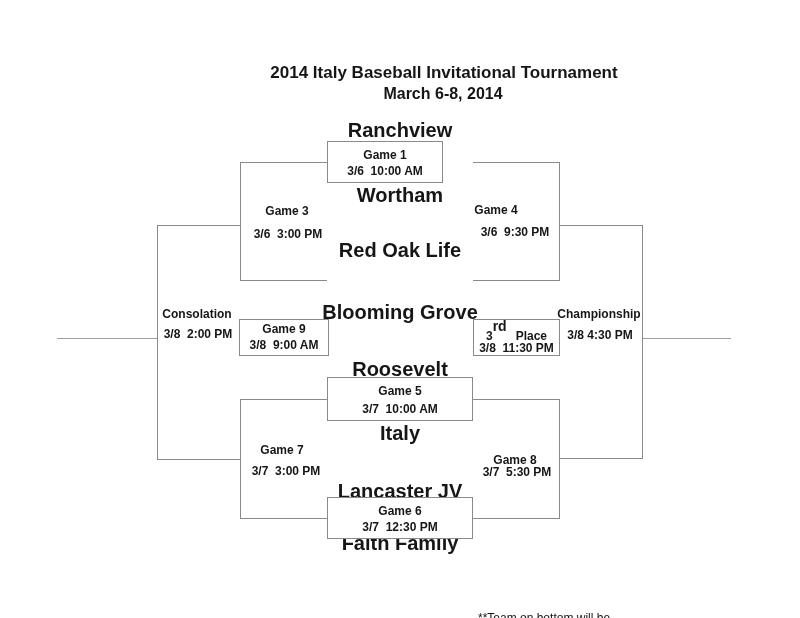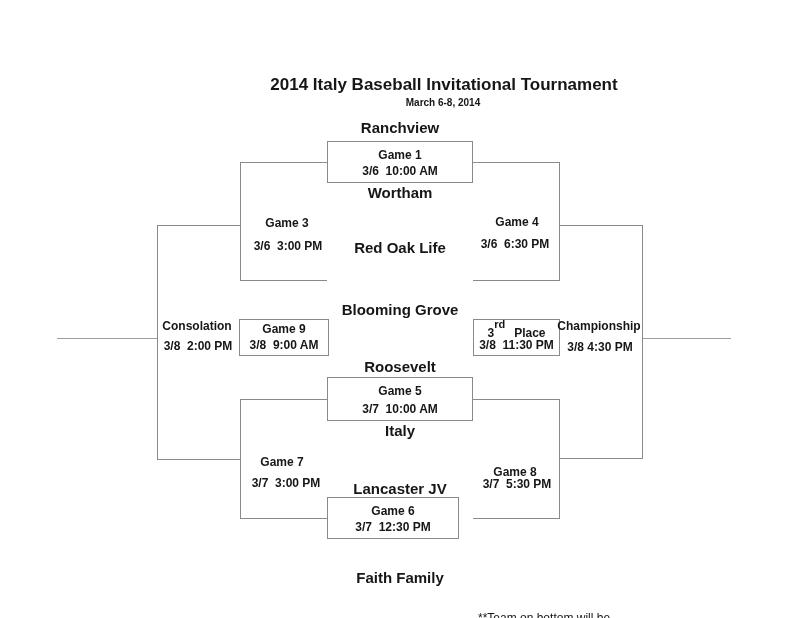--- a/index.html
+++ b/index.html
@@ -5,85 +5,85 @@
   :root{
     --line:#8a8a8a;
     --adv:#9e9e9e;
     --ink:#161616;
   }
   *{box-sizing:border-box;margin:0;padding:0;}
   html,body{background:#ffffff;}
   body{font-family:"Liberation Sans","DejaVu Sans",sans-serif;color:var(--ink);}
   .page{position:relative;width:800px;height:618px;background:#ffffff;overflow:hidden;}
 
-  .ctr{position:absolute;transform:translateX(-50%);white-space:pre;line-height:1;margin-top:12px;}
+  .ctr{position:absolute;transform:translateX(-50%);white-space:pre;line-height:1;}
   .title{font-size:17px;font-weight:bold;}
-  .subtitle{font-size:10px;font-weight:bold;}
-  .team{position:absolute;transform:translateX(-50%);white-space:pre;line-height:1;font-size:15px;font-weight:bold;}
+  .subtitle{font-size:16px;font-weight:bold;}
+  .team{position:absolute;transform:translateX(-50%);white-space:pre;line-height:1;font-size:20px;font-weight:bold;}
   .sidelbl{font-size:12px;font-weight:bold;}
 
   .hline{position:absolute;height:1px;background:var(--line);}
   .vline{position:absolute;width:1px;background:var(--line);}
   .advline{position:absolute;height:1px;background:var(--adv);}
 
   .gamebox{position:absolute;border:1px solid var(--line);background:#fff;
            display:flex;flex-direction:column;justify-content:space-between;align-items:center;}
   .gamebox .lbl{font-size:12px;font-weight:bold;line-height:1;}
   .gamebox .time{font-size:12px;font-weight:bold;line-height:1;white-space:pre;}
   .bx-lg{padding:7px 2px 5px 2px;}
   .bx-sm{padding:3px 2px 4px 2px;}
 
-  sup.ord{font-size:11px;font-weight:bold;position:relative;top:-4px;}
+  sup.ord{font-size:14px;font-weight:bold;position:relative;top:-4px;}
   .word-gap{margin-left:9px;}
 
   .footnote{position:absolute;font-size:12px;font-weight:normal;line-height:15px;white-space:pre;}
 </style>
 </head>
 <body>
 
 <div class="page">
 
   <div class="ctr title" style="left:444px;top:64px;">2014 Italy Baseball Invitational Tournament</div>
   <div class="ctr subtitle" style="left:443px;top:86px;">March 6-8, 2014</div>
 
   <div class="team" style="left:400px;top:120px;">Ranchview</div>
   <div class="team" style="left:400px;top:185px;">Wortham</div>
   <div class="team" style="left:400px;top:240px;">Red Oak Life</div>
   <div class="team" style="left:400px;top:302px;">Blooming Grove</div>
   <div class="team" style="left:400px;top:359px;">Roosevelt</div>
   <div class="team" style="left:400px;top:423px;">Italy</div>
   <div class="team" style="left:400px;top:481px;">Lancaster JV</div>
-  <div class="team" style="left:400px;top:570px;text-align:right;">Faith Family</div>
+  <div class="team" style="left:400px;top:533px;text-align:right;">Faith Family</div>
 
-  <div class="gamebox bx-lg" style="left:327px;top:141px;width:146px;height:42px;">
+  <div class="gamebox bx-lg" style="left:327px;top:141px;width:116px;height:42px;">
     <span class="lbl">Game 1</span>
     <span class="time">3/6  10:00 AM</span>
   </div>
   <div class="gamebox bx-lg" style="left:327px;top:377px;width:146px;height:44px;">
     <span class="lbl">Game 5</span>
     <span class="time">3/7  10:00 AM</span>
   </div>
-  <div class="gamebox bx-lg" style="left:327px;top:497px;width:132px;height:42px;">
+  <div class="gamebox bx-lg" style="left:327px;top:497px;width:146px;height:42px;">
     <span class="lbl">Game 6</span>
     <span class="time">3/7  12:30 PM</span>
   </div>
 
   <div class="gamebox bx-sm" style="left:239px;top:319px;width:90px;height:37px;">
     <span class="lbl">Game 9</span>
     <span class="time">3/8  9:00 AM</span>
   </div>
   <div class="gamebox bx-sm" style="left:473px;top:319px;width:87px;height:37px;">
     <span class="lbl"><span>3</span><sup class="ord">rd</sup><span class="word-gap">Place</span></span>
     <span class="time">3/8  11:30 PM</span>
   </div>
 
   <div class="ctr sidelbl" style="left:287px;top:205px;">Game 3</div>
   <div class="ctr sidelbl" style="left:288px;top:228px;">3/6  3:00 PM</div>
-  <div class="ctr sidelbl" style="left:517px;top:204px;">Game 4</div>
-  <div class="ctr sidelbl" style="left:515px;top:226px;">3/6  6:30 PM</div>
+  <div class="ctr sidelbl" style="left:496px;top:204px;">Game 4</div>
+  <div class="ctr sidelbl" style="left:515px;top:226px;">3/6  9:30 PM</div>
   <div class="ctr sidelbl" style="left:282px;top:444px;">Game 7</div>
   <div class="ctr sidelbl" style="left:286px;top:465px;text-align:center;">3/7  3:00 PM</div>
   <div class="ctr sidelbl" style="left:515px;top:454px;">Game 8</div>
   <div class="ctr sidelbl" style="left:517px;top:466px;">3/7  5:30 PM</div>
 
   <div class="ctr sidelbl" style="left:197px;top:308px;">Consolation</div>
   <div class="ctr sidelbl" style="left:198px;top:328px;">3/8  2:00 PM</div>
   <div class="ctr sidelbl" style="left:599px;top:308px;">Championship</div>
   <div class="ctr sidelbl" style="left:600px;top:329px;">3/8 4:30 PM</div>
 

